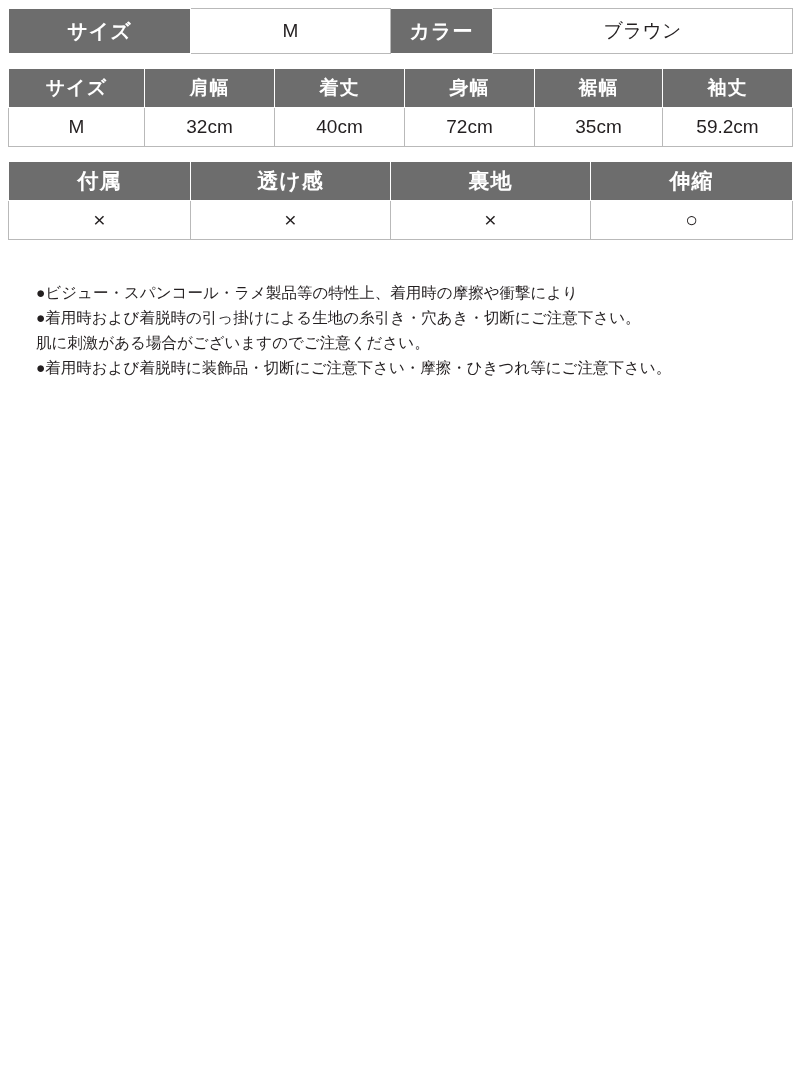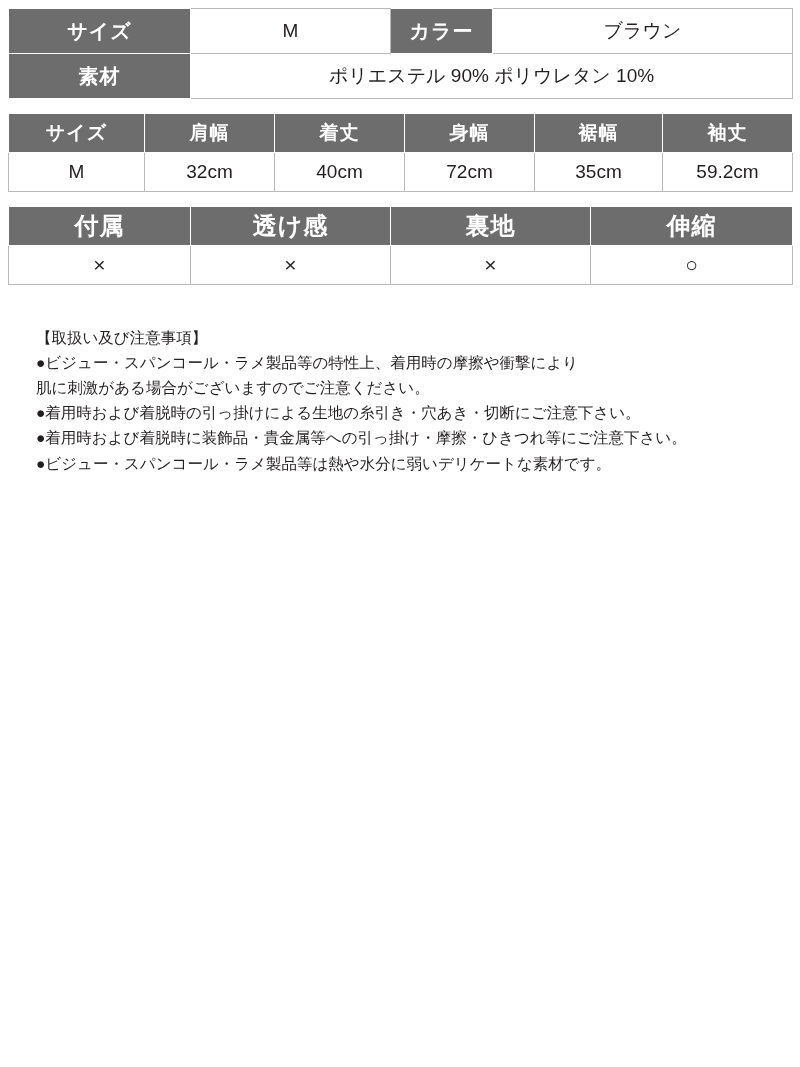--- a/index.html
+++ b/index.html
@@ -56,21 +56,21 @@
 
   
   #size-table { margin-top: 14px; }
   #size-table td { height: 38px; }
   #size-table td.head { font-size: 19px; }
   #size-table td.val  { font-size: 19px; }
 
   
   #attr-table { margin-top: 14px; }
   #attr-table td { height: 38px; }
-  #attr-table td.head { font-size: 24px; }
+  #attr-table td.head { font-size: 21px; }
   #attr-table td.val  { font-size: 21px; }
 
   
   .notes {
     margin-top: 40px;
     padding-left: 28px;
     font-size: 15.5px;
     line-height: 1.62;
     color: #231f20;
   }
@@ -89,24 +89,20 @@
       <col style="width:200px">
       <col style="width:102px">
       <col style="width:300px">
     </colgroup>
     <tbody>
       <tr>
         <td class="head">サイズ</td>
         <td class="val">M</td>
         <td class="head">カラー</td>
         <td class="val">ブラウン</td>
-      </tr>
-      <tr>
-        <td class="head">素材</td>
-        <td class="val" colspan="3">ポリエステル 90%  ポリウレタン 10%</td>
       </tr>
     </tbody>
   </table>
 
   <table id="size-table">
     <colgroup>
       <col style="width:136px">
       <col style="width:130px">
       <col style="width:130px">
       <col style="width:130px">
@@ -150,21 +146,19 @@
       <tr>
         <td class="val">×</td>
         <td class="val">×</td>
         <td class="val">×</td>
         <td class="val">○</td>
       </tr>
     </tbody>
   </table>
 
   <div class="notes">
-    <div class="line">【取扱い及び注意事項】</div>
     <div class="line">●ビジュー・スパンコール・ラメ製品等の特性上、着用時の摩擦や衝撃により</div>
+    <div class="line">●着用時および着脱時の引っ掛けによる生地の糸引き・穴あき・切断にご注意下さい。</div>
     <div class="line">肌に刺激がある場合がございますのでご注意ください。</div>
-    <div class="line">●着用時および着脱時の引っ掛けによる生地の糸引き・穴あき・切断にご注意下さい。</div>
-    <div class="line">●着用時および着脱時に装飾品・貴金属等への引っ掛け・摩擦・ひきつれ等にご注意下さい。</div>
-    <div class="line">●ビジュー・スパンコール・ラメ製品等は熱や水分に弱いデリケートな素材です。</div>
+    <div class="line">●着用時および着脱時に装飾品・切断にご注意下さい・摩擦・ひきつれ等にご注意下さい。</div>
   </div>
 
 </div>
 
 </body></html>

